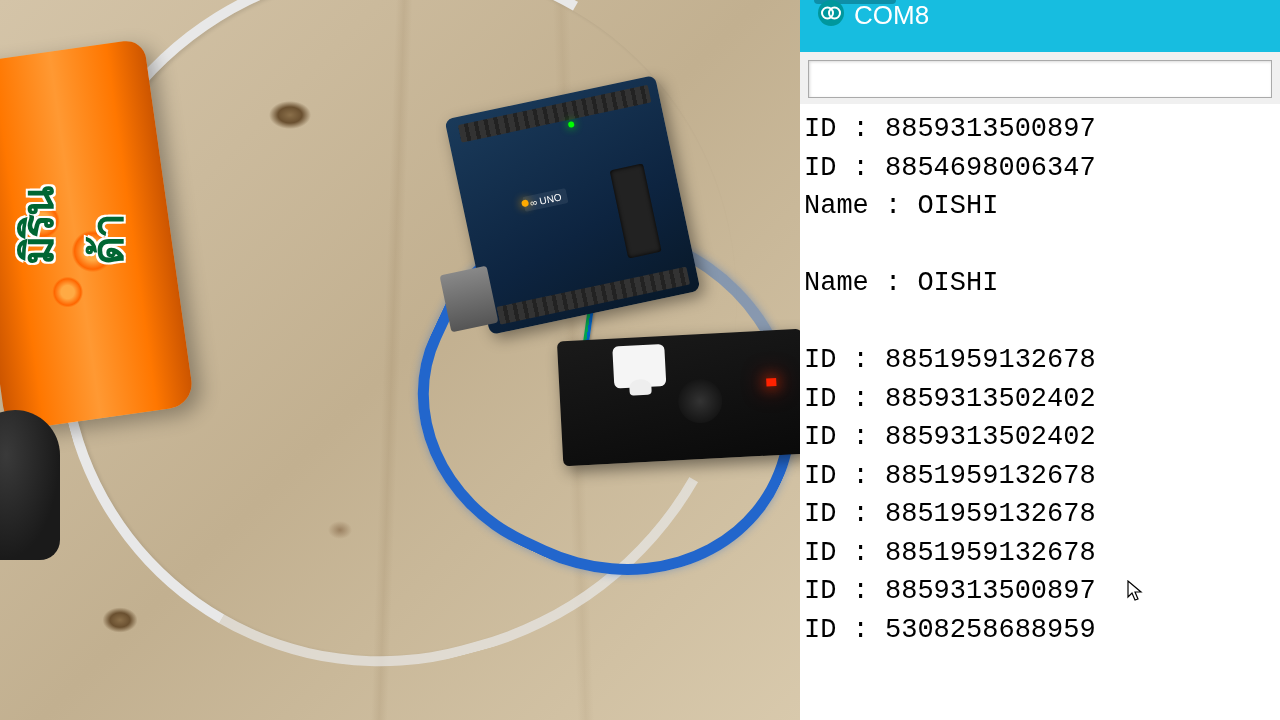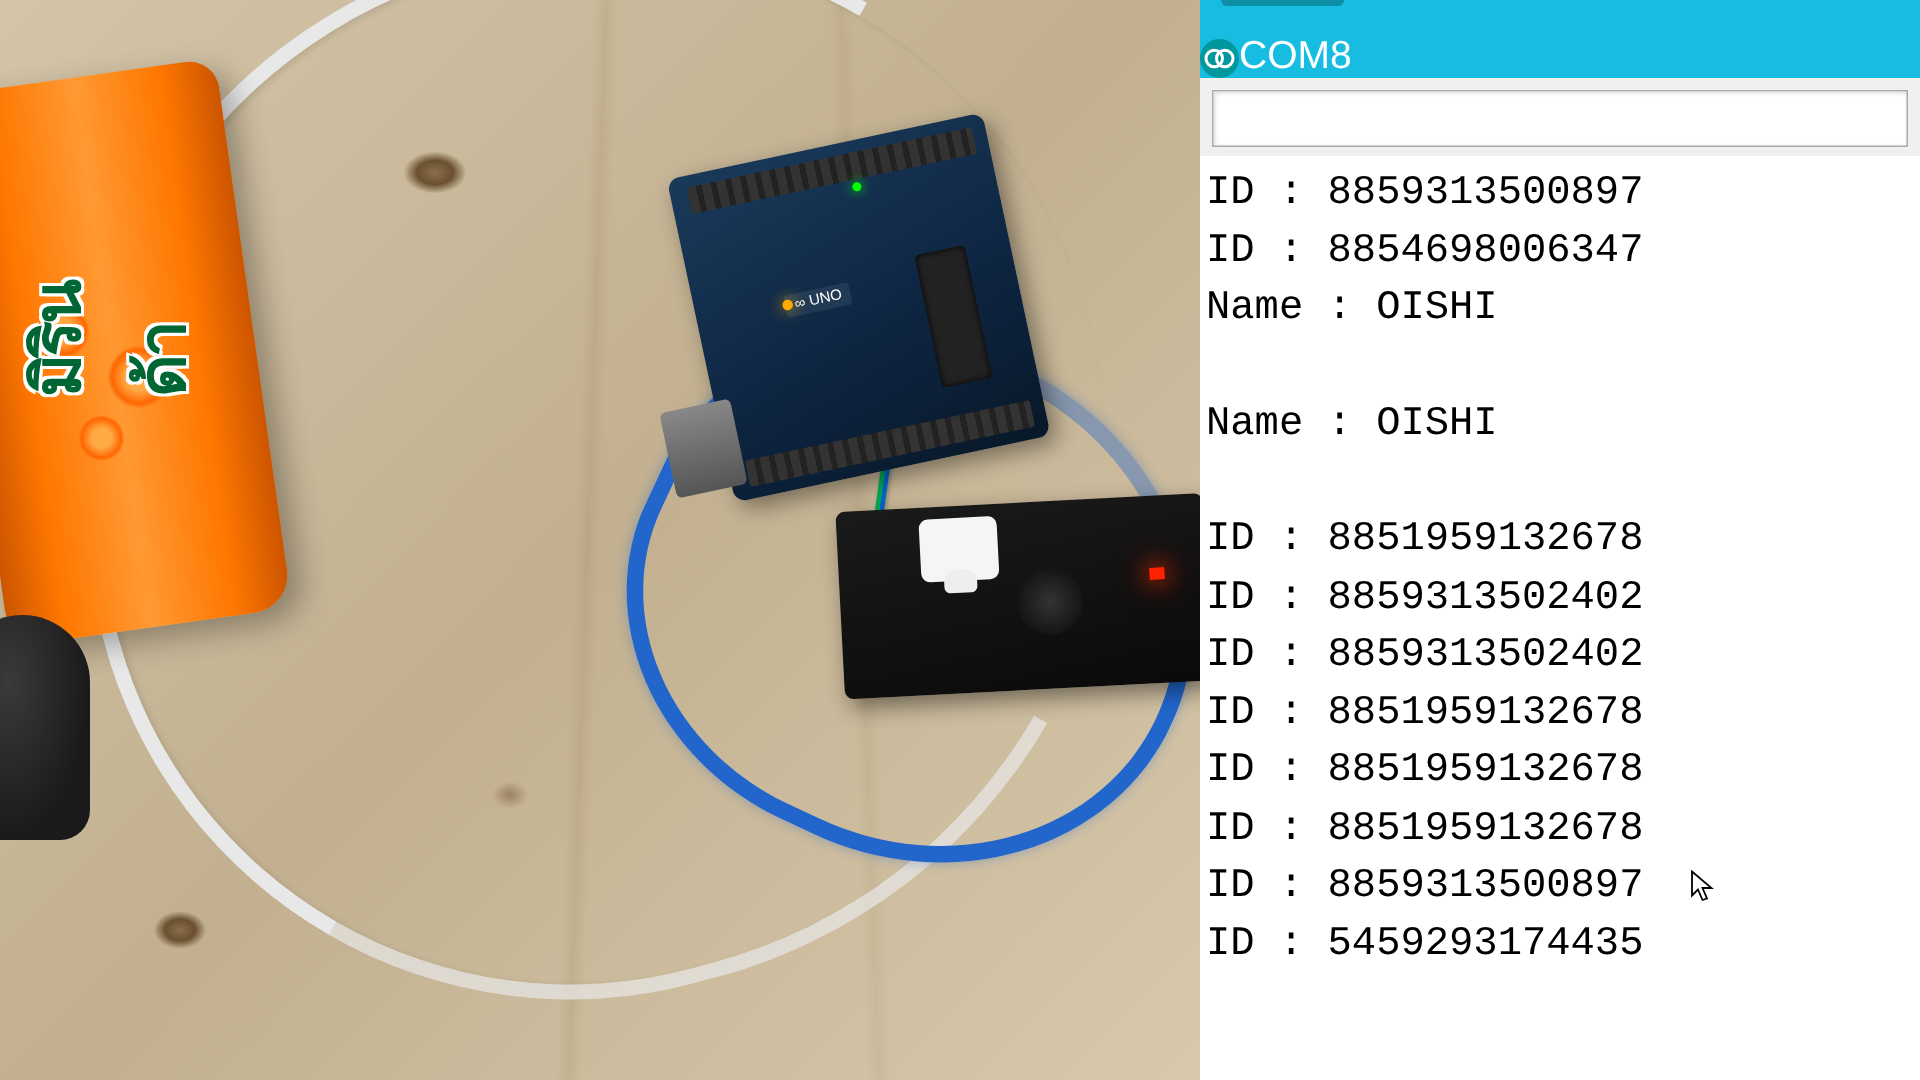--- a/index.html
+++ b/index.html
@@ -242,22 +242,23 @@
       width: 480px;
       height: 720px;
       background: #f0f0f0;
       display: flex;
       flex-direction: column;
     }
     .title-bar {
       height: 52px;
       background: #17bde0;
       display: flex;
-      align-items: flex-end;
-      padding: 0 0;
+      align-items: flex-start;
+      padding: 0 18px;
+      gap: 10px;
     }
     .title-tab {
       position: absolute;
       top: -6px;
       left: 14px;
       width: 82px;
       height: 10px;
       background: #0e8fa8;
       border-radius: 0 0 4px 4px;
     }
@@ -366,18 +367,18 @@
 
 Name : OISHI
 
 ID : 8851959132678
 ID : 8859313502402
 ID : 8859313502402
 ID : 8851959132678
 ID : 8851959132678
 ID : 8851959132678
 ID : 8859313500897
-ID : 5459293174435</div>
+ID : 5308258688959</div>
 </div>
 
 <svg class="cursor" viewBox="0 0 16 22">
   <path d="M1 1 L1 17 L5 13 L8 20 L11 19 L8 12 L14 12 Z" fill="#fff" stroke="#000" stroke-width="1.2"></path>
 </svg>
 
 </body></html>

